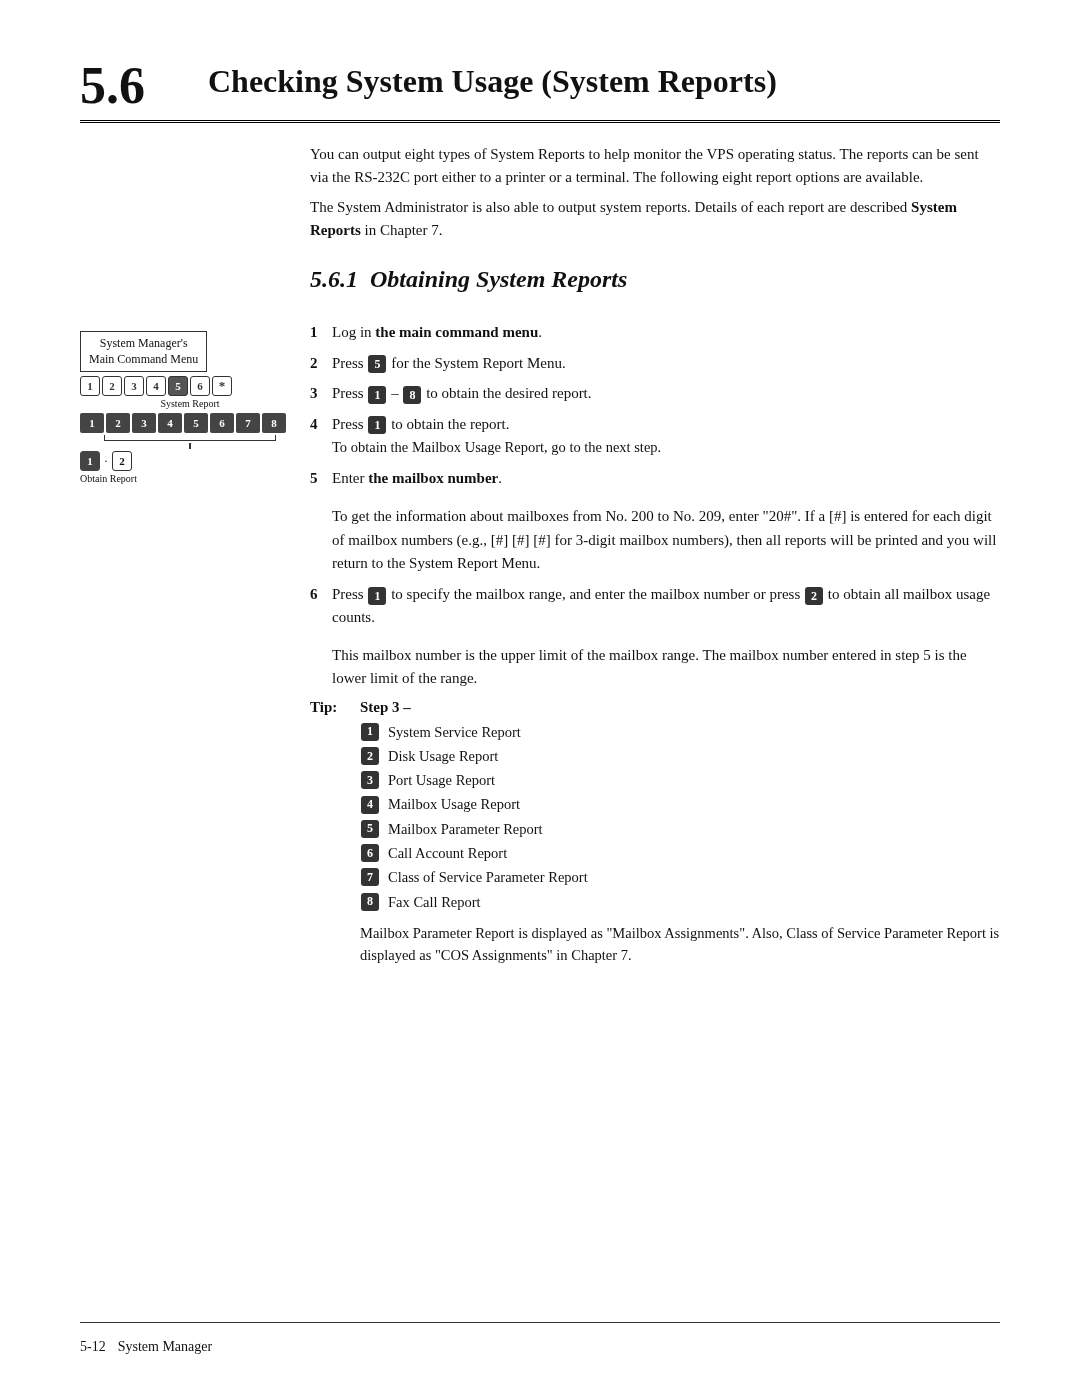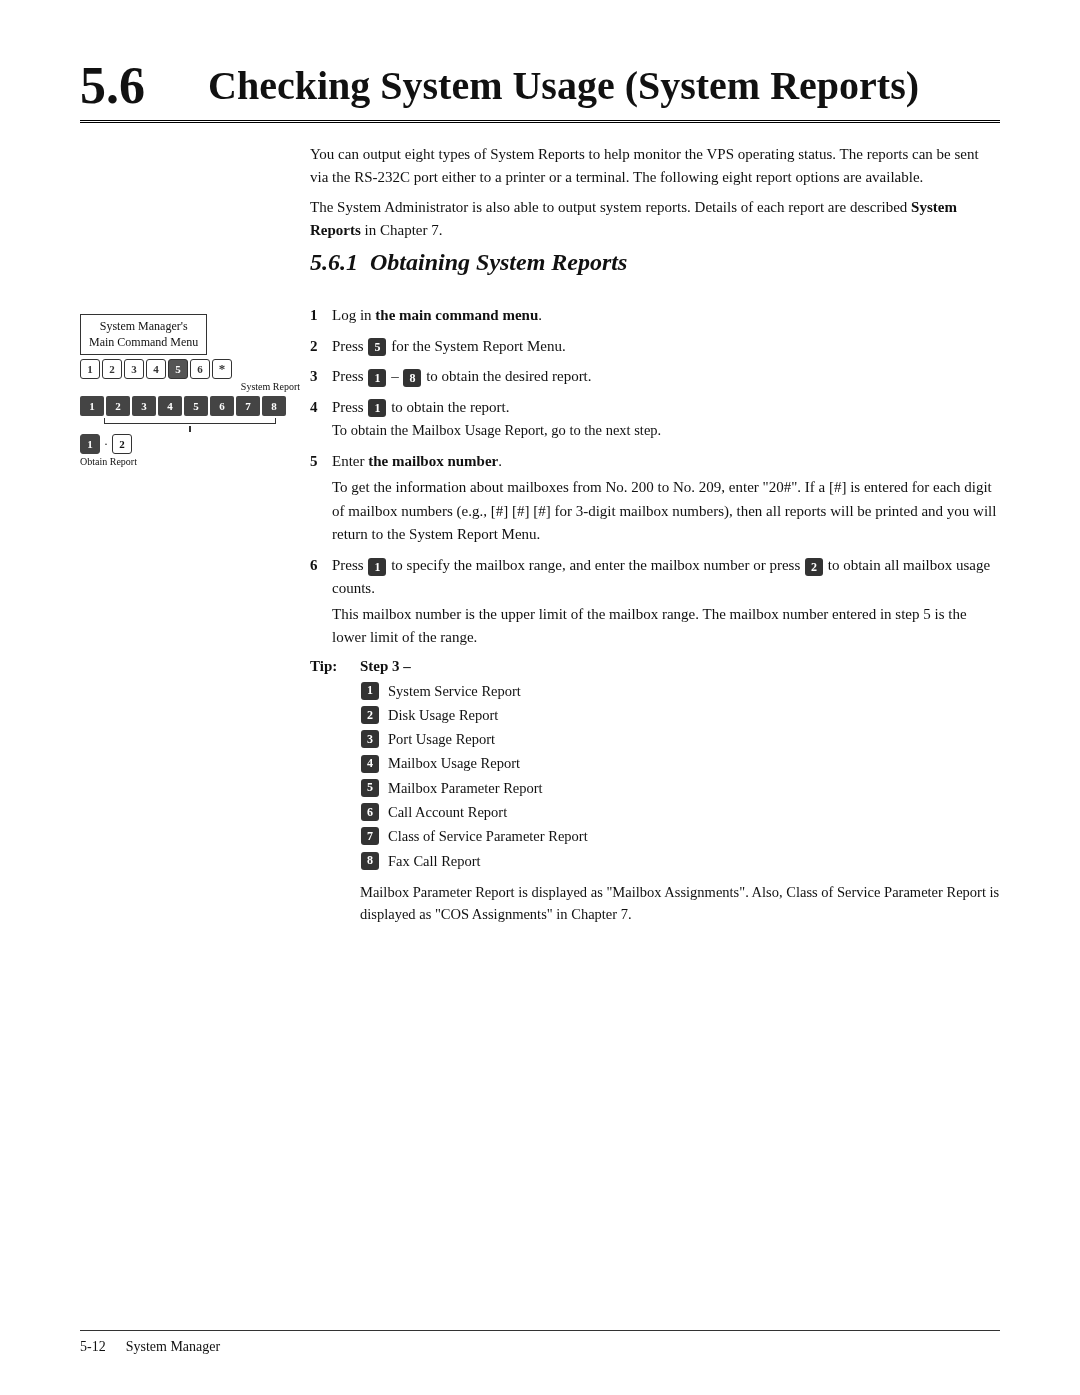--- a/index.html
+++ b/index.html
@@ -25,21 +25,21 @@
       gap: 48px;
       margin-bottom: 6px;
     }
     .section-number {
       font-size: 52px;
       font-weight: 900;
       line-height: 1;
       min-width: 80px;
     }
     .section-title {
-      font-size: 40px;
+      font-size: 32px;
       font-weight: 900;
       line-height: 1.1;
       padding-top: 4px;
     }
     .header-rule {
       border: none;
       border-bottom: 3px double #000;
       margin-top: 8px;
       margin-bottom: 20px;
     }
@@ -50,21 +50,21 @@
       padding-right: 10px;
     }
 
     .right-col {
       flex: 1;
     }
 
     
     .intro-text {
       margin-left: 230px;
-      margin-bottom: 7px;
+      margin-bottom: 24px;
       line-height: 1.55;
       font-size: 15px;
     }
 
     
     .sub-section-title {
       font-size: 24px;
       font-weight: 900;
       margin-bottom: 14px;
       font-style: italic;
@@ -89,21 +89,21 @@
     }
     .step-content {
       flex: 1;
       font-size: 15px;
     }
     .step-content .sub-note {
       margin-top: 2px;
       font-size: 14.5px;
     }
     .step-content p {
-      margin-top: 4px;
+      margin-top: 16px;
       line-height: 1.55;
     }
 
     
     .key-badge {
       display: inline-flex;
       align-items: center;
       justify-content: center;
       background: #333;
       color: #fff;
@@ -234,23 +234,23 @@
     }
 
     
     .page-footer {
       position: absolute;
       bottom: 40px;
       left: 80px;
       right: 80px;
       display: flex;
       align-items: center;
-      gap: 20px;
+      gap: 12px;
       border-top: 1px solid #333;
-      padding-top: 8px;
+      padding-top: 16px;
       font-size: 14px;
     }
 
     .bold { font-weight: 700; }
   </style>
 </head>
 <body>
 
 <div class="page-header">
   <div class="page-title-section">
@@ -290,21 +290,21 @@
       
       <div class="key-row">
         <div class="key-sm">1</div>
         <div class="key-sm">2</div>
         <div class="key-sm">3</div>
         <div class="key-sm">4</div>
         <div class="key-sm active">5</div>
         <div class="key-sm">6</div>
         <div class="key-sm star">*</div>
       </div>
-      <div style="font-size:10px; text-align:right; margin-bottom:4px;">System Report</div>
+      <div style="font-size:10px; text-align:center; margin-bottom:4px;">System Report</div>
 
       
       <div class="key-row-large">
         <div class="key-lg">1</div>
         <div class="key-lg">2</div>
         <div class="key-lg">3</div>
         <div class="key-lg">4</div>
         <div class="key-lg">5</div>
         <div class="key-lg">6</div>
         <div class="key-lg">7</div>

